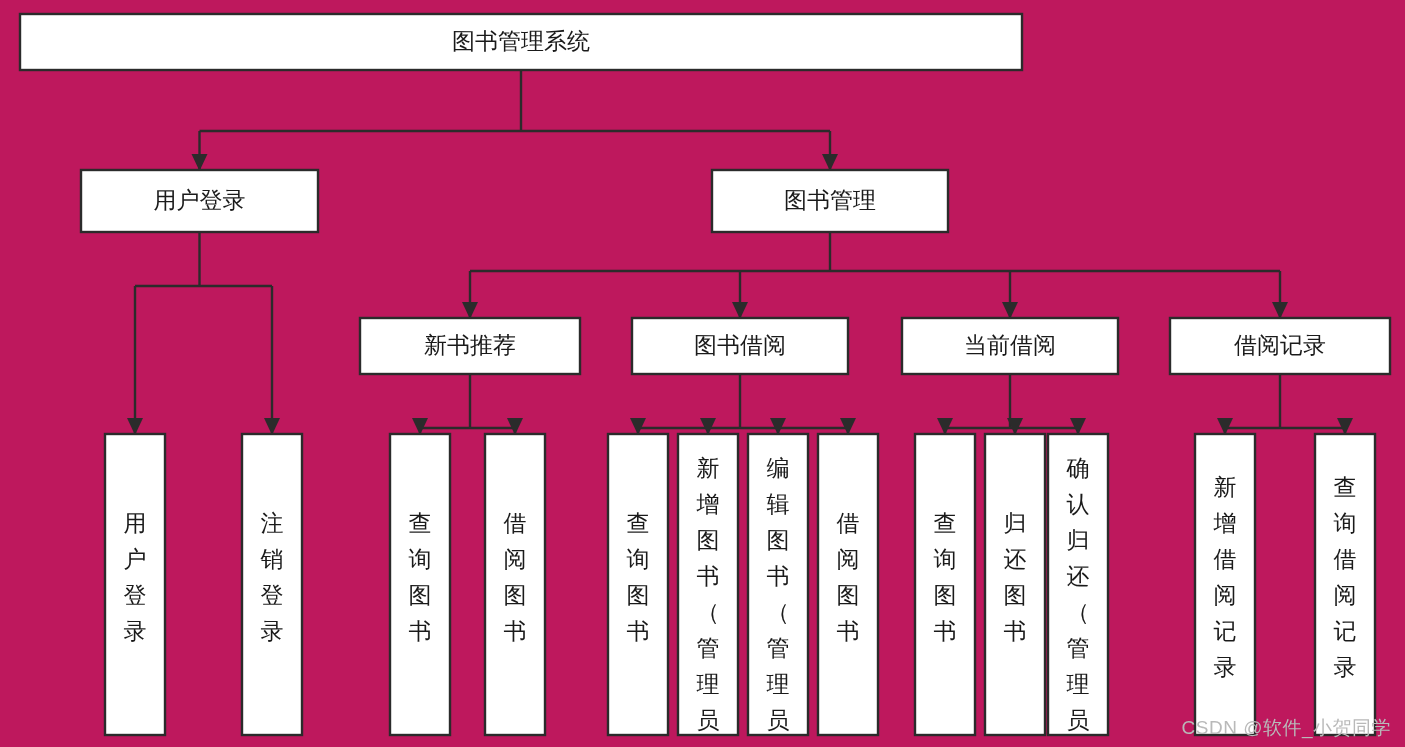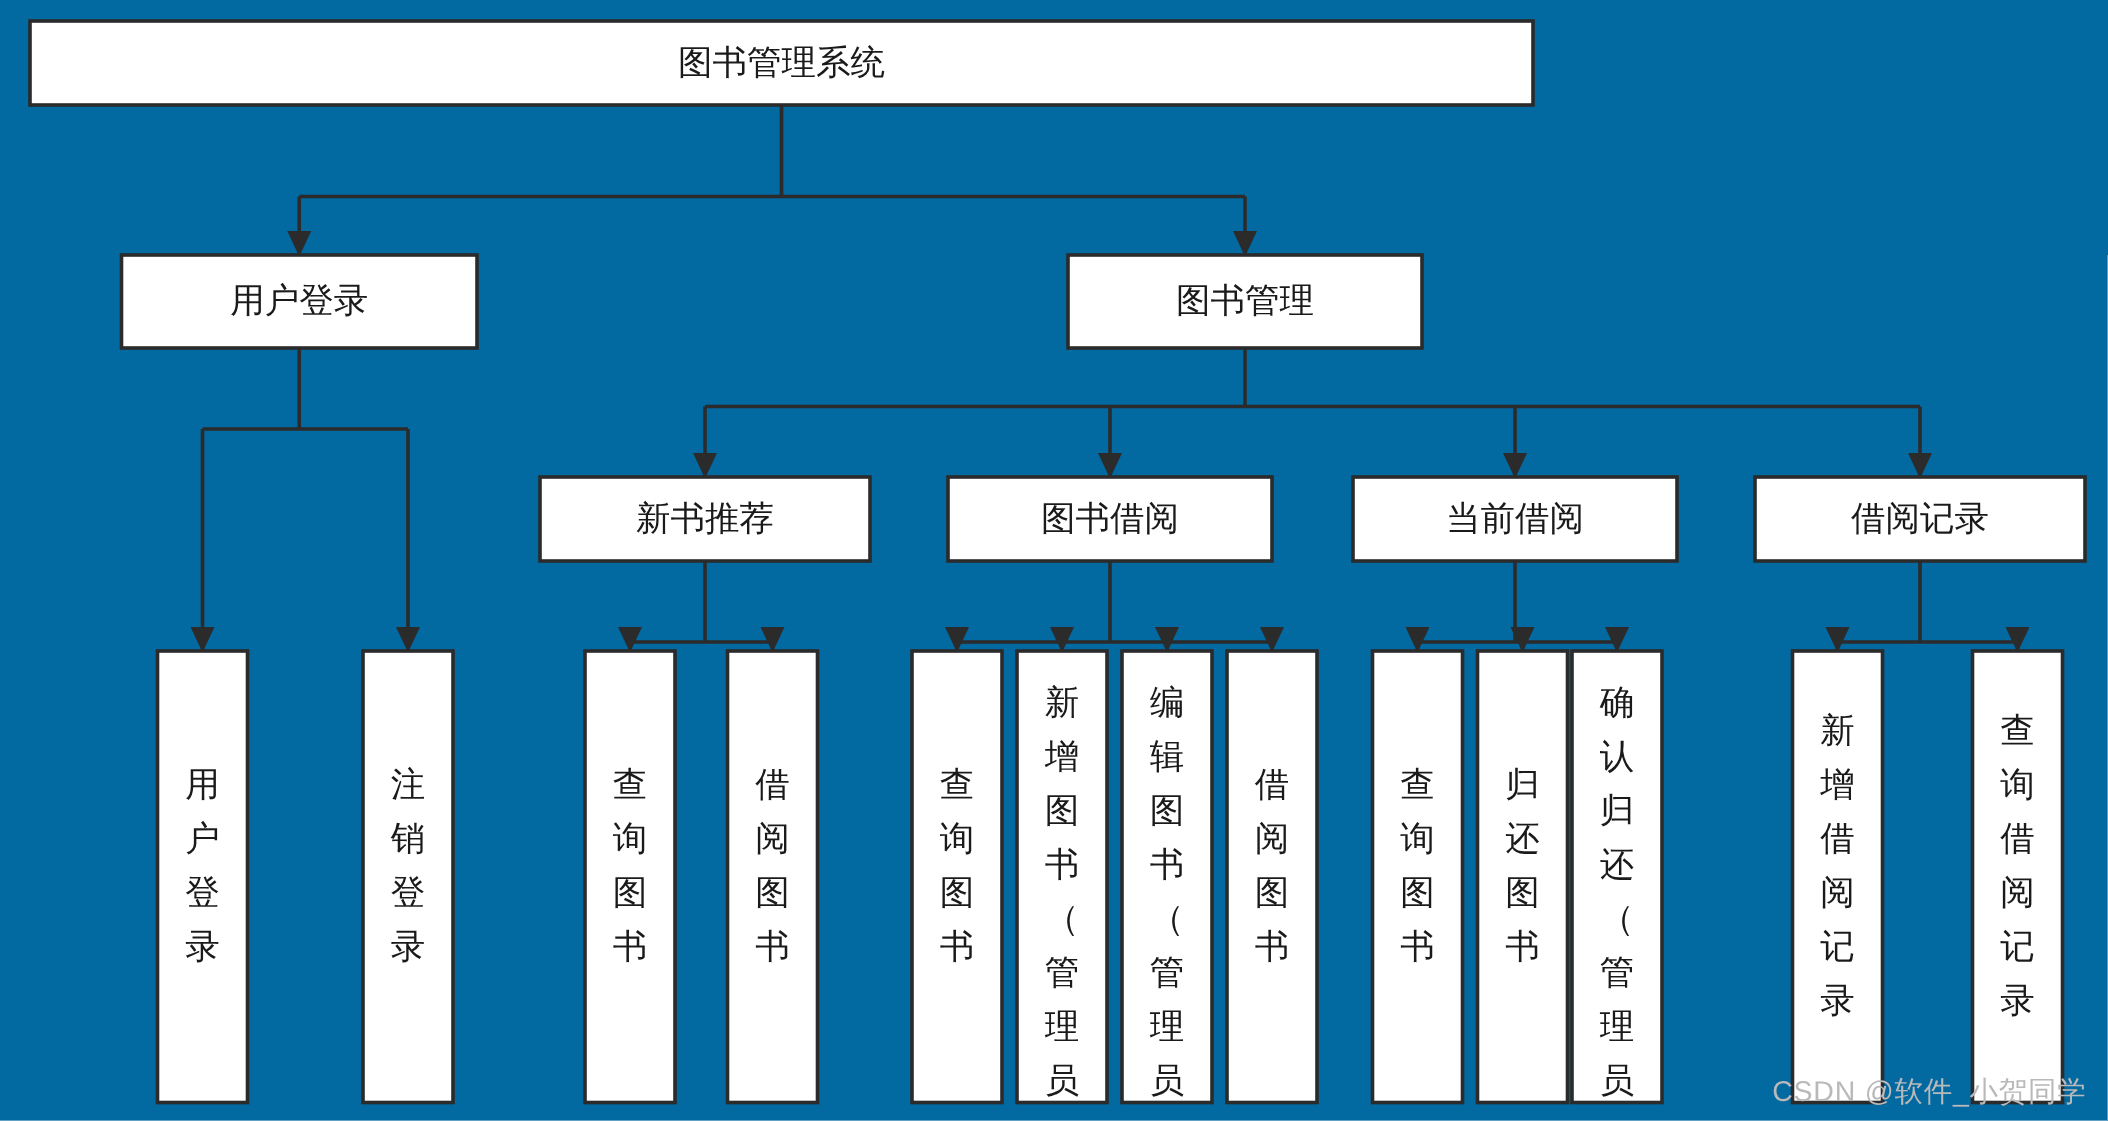--- a/index.html
+++ b/index.html
@@ -11,21 +11,21 @@
     width: 1405px;
     height: 747px;
     font-family: "Liberation Sans", "DejaVu Sans", sans-serif;
     overflow: hidden;
     position: relative;
   }
   #diagram-root {
     position: relative;
     width: 1405px;
     height: 747px;
-    background: #0369a1;
+    background: #be185d;
   }
   svg.flow {
     position: absolute;
     top: 0;
     left: 0;
     width: 1405px;
     height: 747px;
     display: block;
   }
   .node-box {

